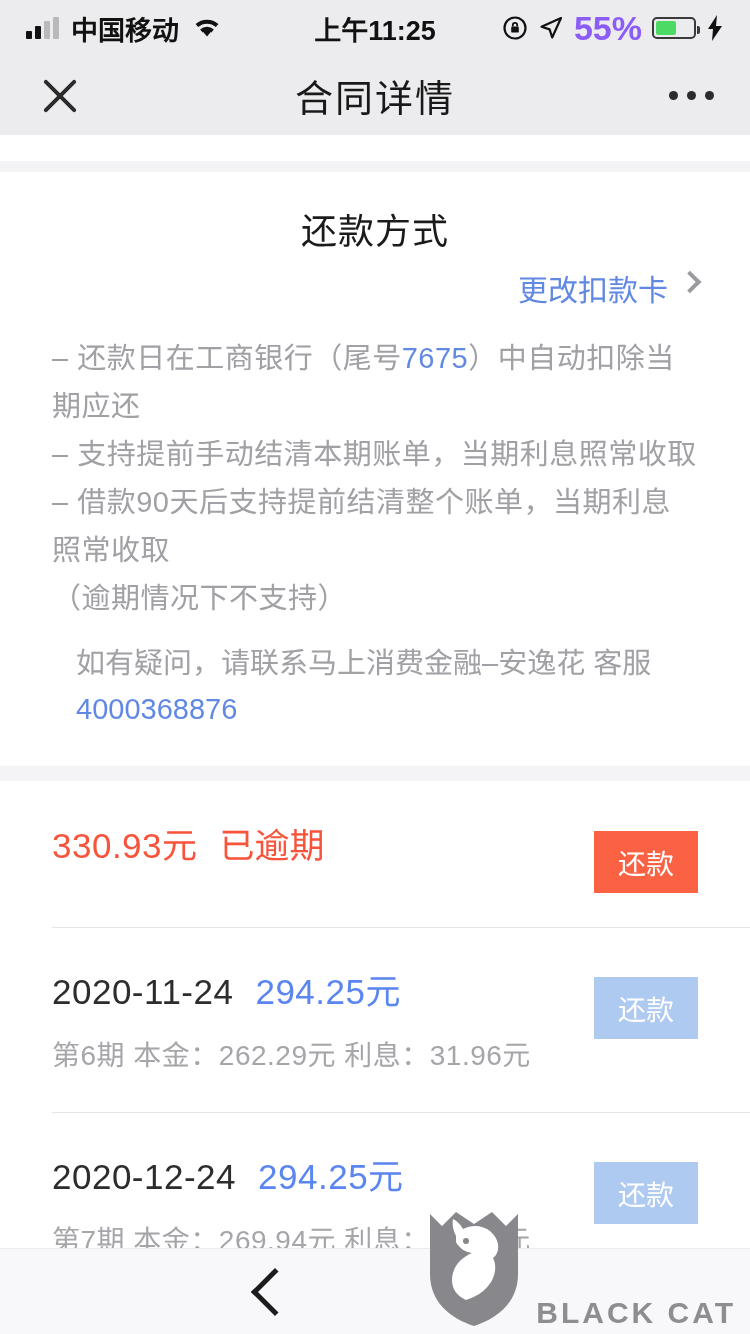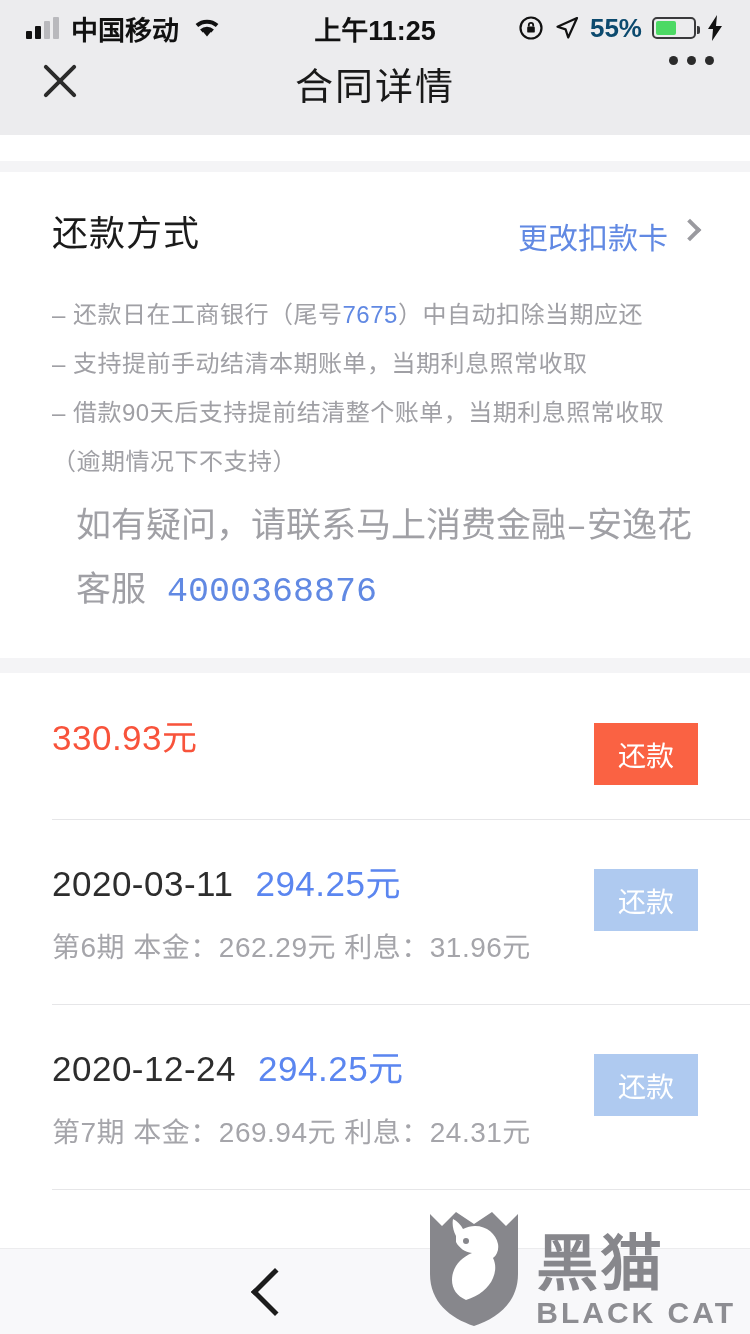--- a/index.html
+++ b/index.html
@@ -35,35 +35,35 @@
     margin-left:auto; display:flex; align-items:center; gap:10px;
     position:relative; z-index:2;
   }
   .carrier { font-size:27px; font-weight:bold; color:#111; }
   .bars { display:flex; align-items:flex-end; gap:3px; height:22px; }
   .bars i { display:block; width:6px; background:#111; border-radius:1px; }
   .bars i:nth-child(1){height:8px;}
   .bars i:nth-child(2){height:13px;}
   .bars i:nth-child(3){height:18px;background:#b9b9bd;}
   .bars i:nth-child(4){height:22px;background:#b9b9bd;}
-  .batt-pct { font-size:26px; font-weight:bold; color:#0c4a6e; }
+  .batt-pct { font-size:34px; font-weight:bold; color:#8b5cf6; }
   .batt {
     width:44px; height:22px; border:2px solid #3a3a3c; border-radius:5px;
     padding:2px; position:relative;
   }
   .batt::after {
     content:""; position:absolute; right:-6px; top:7px;
     width:3px; height:8px; background:#3a3a3c; border-radius:0 2px 2px 0;
   }
   .batt span { display:block; height:100%; width:55%; background:#4cd964; border-radius:2px; }
 
   
   .navbar {
     height:79px; background:#ececee;
-    display:flex; align-items:flex-start; padding:0 36px;
+    display:flex; align-items:center; padding:0 36px;
     position:relative;
   }
   .nav-title {
     position:absolute; left:0; right:0; text-align:center;
     font-size:38px; color:#191919; letter-spacing:2px;
   }
   .nav-close { width:50px; height:50px; position:relative; z-index:2; cursor:pointer; }
   .nav-close::before, .nav-close::after {
     content:""; position:absolute; left:2px; top:23px;
     width:44px; height:4px; background:#2b2b2b; border-radius:2px;
@@ -79,39 +79,40 @@
   .gap { background:#f4f4f6; }
   .gap-sm { height:15px; }
   .gap-top { height:11px; }
   .card { background:#ffffff; }
 
   .strip-white { height:26px; background:#fff; }
 
   .section-head {
     display:flex; align-items:center;
     padding:30px 52px 0 52px;
+    flex-direction:column;
   }
   .section-title { font-size:36px; color:#1b1b1b; letter-spacing:1px; }
   .section-link {
     margin-left:auto; display:flex; align-items:center; gap:14px; cursor:pointer;
   }
   .section-link .txt { font-size:30px; color:#6189e3;margin-top:12px; }
   .chev-right {
     width:16px; height:16px;
     border-top:4px solid #9a9a9f; border-right:4px solid #9a9a9f;
     transform:rotate(45deg);
   }
 
   .terms { padding:24px 52px 34px 52px; }
   .term-line {
-    font-size:24px; color:#a0a0a5; line-height:33px; letter-spacing:0.5px;margin-top:16px;
+    font-size:29px; color:#a0a0a5; line-height:48px; letter-spacing:0.5px;
   }
   .term-line .hl { color:#6189e3; }
   .term-service {
-    font-size:35px; color:#a0a0a5; line-height:64px; padding-left:24px; margin-top:18px;font-family:Liberation Mono, monospace;
+    font-size:29px; color:#a0a0a5; line-height:46px; padding-left:24px; margin-top:18px;
   }
   .term-service .phone { color:#6189e3; }
 
   
   .sched { background:#fff; padding-left:52px; }
   .row {
     display:flex; align-items:flex-start;
     padding:36px 52px 34px 0;
     position:relative;
   }
@@ -253,29 +254,30 @@
   </div>
 
   <div class="gap gap-sm"></div>
 
   <div class="sched">
 
     <div class="row">
       <div class="row-main">
         <div class="row-top">
           <span class="row-amt overdue">330.93元</span>
+          <span class="row-status">已逾期</span>
         </div>
       </div>
       <button class="row-btn primary">还款</button>
     </div>
 
     <div class="row">
       <div class="row-main">
         <div class="row-top">
-          <span class="row-date">2020-03-11</span>
+          <span class="row-date">2020-11-24</span>
           <span class="row-amt normal">294.25元</span>
         </div>
         <div class="row-detail">第6期  本金：262.29元  利息：31.96元</div>
       </div>
       <button class="row-btn disabled">还款</button>
     </div>
 
     <div class="row">
       <div class="row-main">
         <div class="row-top">
@@ -299,18 +301,17 @@
     <div class="bb-close"></div>
   </div>
 
   <div class="watermark">
     <svg class="wm-shield" viewBox="0 0 96 118">
       <path d="M4 4 L16 16 L30 2 L48 14 L66 2 L80 16 L92 4 V64 C92 92 72 108 48 116 C24 108 4 92 4 64 Z" fill="#87878c"></path>
       <path d="M30 26 c-3 -6 -4 -12 -3 -17 c4 2 8 6 10 10 c4 -2 8 -3 12 -3 c12 0 21 8 23 18 c1 6 -1 11 -5 14 c3 6 3 13 0 20 c-4 10 -14 18 -27 22 c-9 -4 -14 -11 -14 -20 c0 -12 8 -22 20 -27 c-7 -1 -13 -5 -16 -11 z" fill="#ffffff"></path>
       <circle cx="40" cy="31" r="3" fill="#87878c"></circle>
     </svg>
     <div class="wm-text">
-      <div class="wm-cn">黑猫</div>
       <div class="wm-en">BLACK CAT</div>
     </div>
   </div>
 
 </div>
 
 </body></html>

